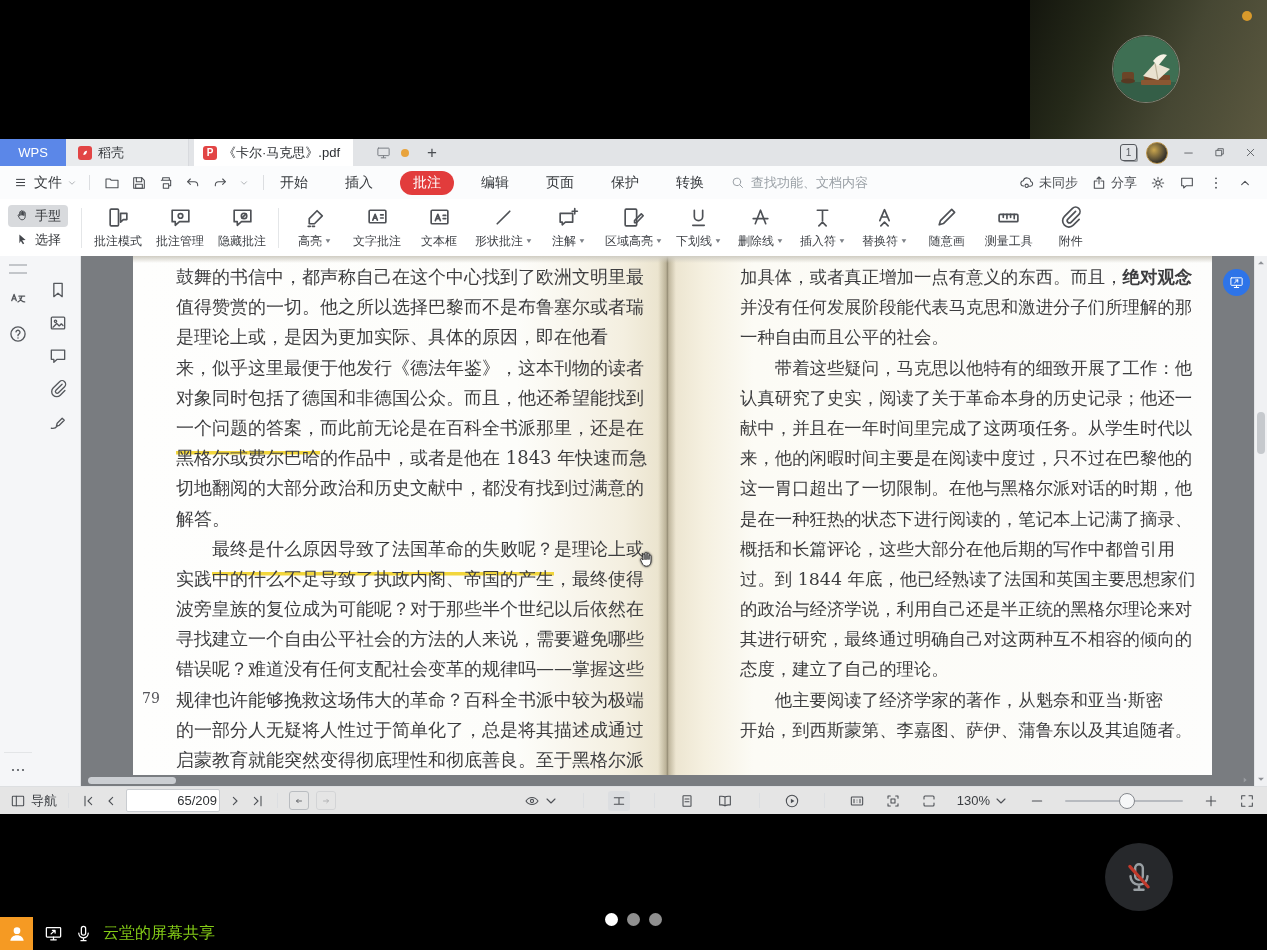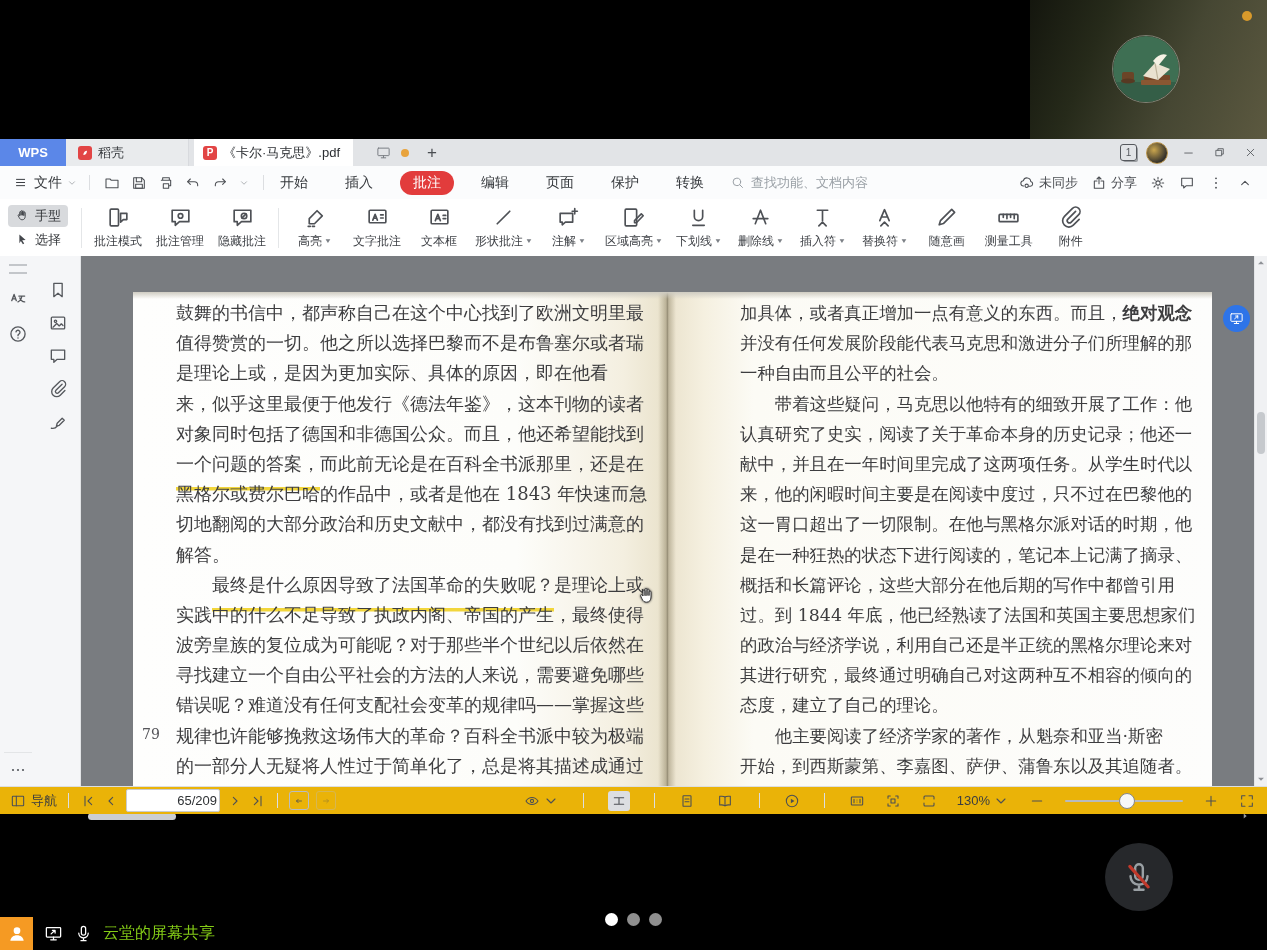--- a/index.html
+++ b/index.html
@@ -16,21 +16,21 @@
   .name-badge{position:absolute;left:0;top:106px;height:29px;display:flex;align-items:center;
     padding:0 12px 0 8px;background:rgba(12,12,12,.72);color:#fff;font-size:15px;gap:6px;margin-top:35px;}
   .name-badge .ico{width:15px;height:15px;color:#35d23a;}
   .cam-dot{position:absolute;left:212px;top:11px;width:10px;height:10px;border-radius:50%;background:#d99a2b;}
 
   
   .wps{position:absolute;left:0;top:139px;width:1267px;height:674px;background:#fff;}
 
   
   .tabbar{position:absolute;left:0;top:0;width:100%;height:27px;background:#e2e4e7;display:flex;align-items:stretch;}
-  .tab-wps{width:66px;background:#5b87e8;color:#fff;font-size:13px;display:flex;align-items:center;justify-content:center;font-weight:bold;}
+  .tab-wps{width:66px;background:#5b87e8;color:#fff;font-size:13px;display:flex;align-items:center;justify-content:center;}
   .tab-docer{width:110px;background:#e9ebed;display:flex;align-items:center;gap:6px;padding-left:12px;font-size:13px;color:#35383c;border-right:1px solid #d8dade;}
   .tab-doc{position:absolute;left:194px;top:0;width:150px;height:27px;background:#fff;display:flex;align-items:center;gap:6px;padding-left:9px;font-size:13px;color:#2b2e32;}
   .sq-logo{width:14px;height:14px;border-radius:3px;display:flex;align-items:center;justify-content:center;flex:none;}
   .sq-red{background:#e24545;color:#fff;font-size:10px;font-weight:bold;line-height:1;}
   .tab-extra{position:absolute;top:0;height:27px;display:flex;align-items:center;gap:10px;left:376px;color:#7a7e84;}
   .tab-extra .ico{width:15px;height:15px;}
   .unsaved-dot{width:8px;height:8px;border-radius:50%;background:#e8a33d;}
   .newtab{font-size:17px;color:#4a4d52;margin-left:8px;}
   .tab-right{position:absolute;right:6px;top:0;height:27px;display:flex;align-items:center;gap:9px;color:#55585d;}
   .winbadge{width:15px;height:15px;border:1.4px solid #55585d;border-radius:3px;font-size:10px;display:flex;align-items:center;justify-content:center;box-shadow:2px 2px 0 -1px #9a9da1;}
@@ -70,21 +70,21 @@
 
   
   .workspace{position:absolute;left:0;top:117px;width:1267px;height:530px;background:#797c80;}
   .rail{position:absolute;left:0;top:0;width:36px;height:100%;background:#f5f6f8;border-right:1px solid #e6e8ea;}
   .rail .drag{position:absolute;left:9px;top:8px;width:18px;height:6px;border-top:2px solid #c3c6ca;border-bottom:2px solid #c3c6ca;}
   .rail-ic{position:absolute;left:8px;width:20px;height:20px;color:#55585d;}
   .rail .bline{position:absolute;left:4px;right:4px;top:496px;border-top:1px solid #e3e5e7;}
   .panel{position:absolute;left:36px;top:0;width:44px;height:100%;background:#f5f6f8;border-right:1px solid #e2e4e6;}
   .panel-ic{position:absolute;left:12px;width:20px;height:20px;color:#55585d;}
 
-  .docarea{position:absolute;left:80px;top:0;width:1175px;height:530px;overflow:hidden;margin-top:36px;}
+  .docarea{position:absolute;left:80px;top:0;width:1175px;height:530px;overflow:hidden;}
   .page{position:absolute;top:0;height:519px;}
   .page-left{left:53px;width:533px;background:linear-gradient(to right,#fefefd 0%,#fdfdfa 72%,#f4efe0 92%,#e9e2cb 100%);}
   .page-right{left:586px;width:546px;background:linear-gradient(to right,#eae2cc 0%,#f5f0e0 7%,#fcfbf5 16%,#fdfdfc 100%);}
   .gutter{position:absolute;left:578px;top:0;width:18px;height:519px;
     background:linear-gradient(to right,rgba(160,150,120,0),rgba(140,130,100,.5) 45%,#968e76 52%,rgba(140,130,100,.45) 60%,rgba(160,150,120,0));}
   .page-top-edge{position:absolute;left:53px;top:0;width:1079px;height:7px;background:linear-gradient(#cfccc2,rgba(255,255,255,0));}
   .booktext{position:absolute;top:6px;font-family:"DejaVu Serif","Liberation Serif",serif;color:#3d3d3f;}
   .bt-left{left:96px;width:470px;font-size:18px;}
   .bt-right{left:660px;width:458px;font-size:17.4px;}
   .bline-row{height:30.2px;line-height:30.2px;white-space:nowrap;overflow:visible;}
@@ -95,21 +95,21 @@
   .hand-cursor svg{filter:drop-shadow(0 0 1px #333);}
   .float-btn{position:absolute;left:1143px;top:13px;width:27px;height:27px;border-radius:50%;background:#2e74e8;display:flex;align-items:center;justify-content:center;color:#fff;}
   .float-btn .ico{width:15px;height:15px;}
   .hscroll-thumb{position:absolute;left:8px;top:521px;width:88px;height:7px;border-radius:4px;background:#cbced2;}
   .hscroll-arrow{position:absolute;left:1160px;top:519px;width:10px;height:10px;color:#9a9da1;}
   .vscroll{position:absolute;right:0;top:0;width:12px;height:530px;background:#f0f1f3;border-left:1px solid #e3e5e7;}
   .vscroll .thumb{position:absolute;left:2px;top:156px;width:8px;height:42px;border-radius:4px;background:#c6c9cd;}
   .sarrow{position:absolute;left:1px;width:10px;height:10px;color:#8e9196;}
 
   
-  .statusbar{position:absolute;left:0;top:647px;width:100%;height:27px;background:#eab308;border-top:1px solid #dddfe1;display:flex;align-items:center;font-size:13px;color:#3a3d41;}
+  .statusbar{position:absolute;left:0;top:647px;width:100%;height:27px;background:#e5e5e5;border-top:1px solid #dddfe1;display:flex;align-items:center;font-size:13px;color:#3a3d41;}
   .statusbar .ico{width:16px;height:16px;color:#4c4f54;}
   .sb-group{display:flex;align-items:center;gap:9px;}
   .sb-left{padding-left:10px;gap:7px;}
   .pagebox{width:88px;height:19px;border:1px solid #c9ccd0;border-radius:2px;background:#fff;text-align:right;font-size:13px;color:#2e3134;font-family:"Liberation Sans",sans-serif;}
   .boxbtn{width:18px;height:17px;border:1px solid #b9bcc0;border-radius:3px;display:flex;align-items:center;justify-content:center;}
   .boxbtn .ico{width:12px;height:12px;}
   .boxbtn.disabled{opacity:.4;}
   .sb-right{margin-left:auto;padding-right:12px;gap:20px;}
   .sel-ic{background:#dcdee1;border-radius:3px;padding:2px 3px;}
   .zoomtrack{position:relative;width:118px;height:2px;background:#b7babf;border-radius:1px;}

